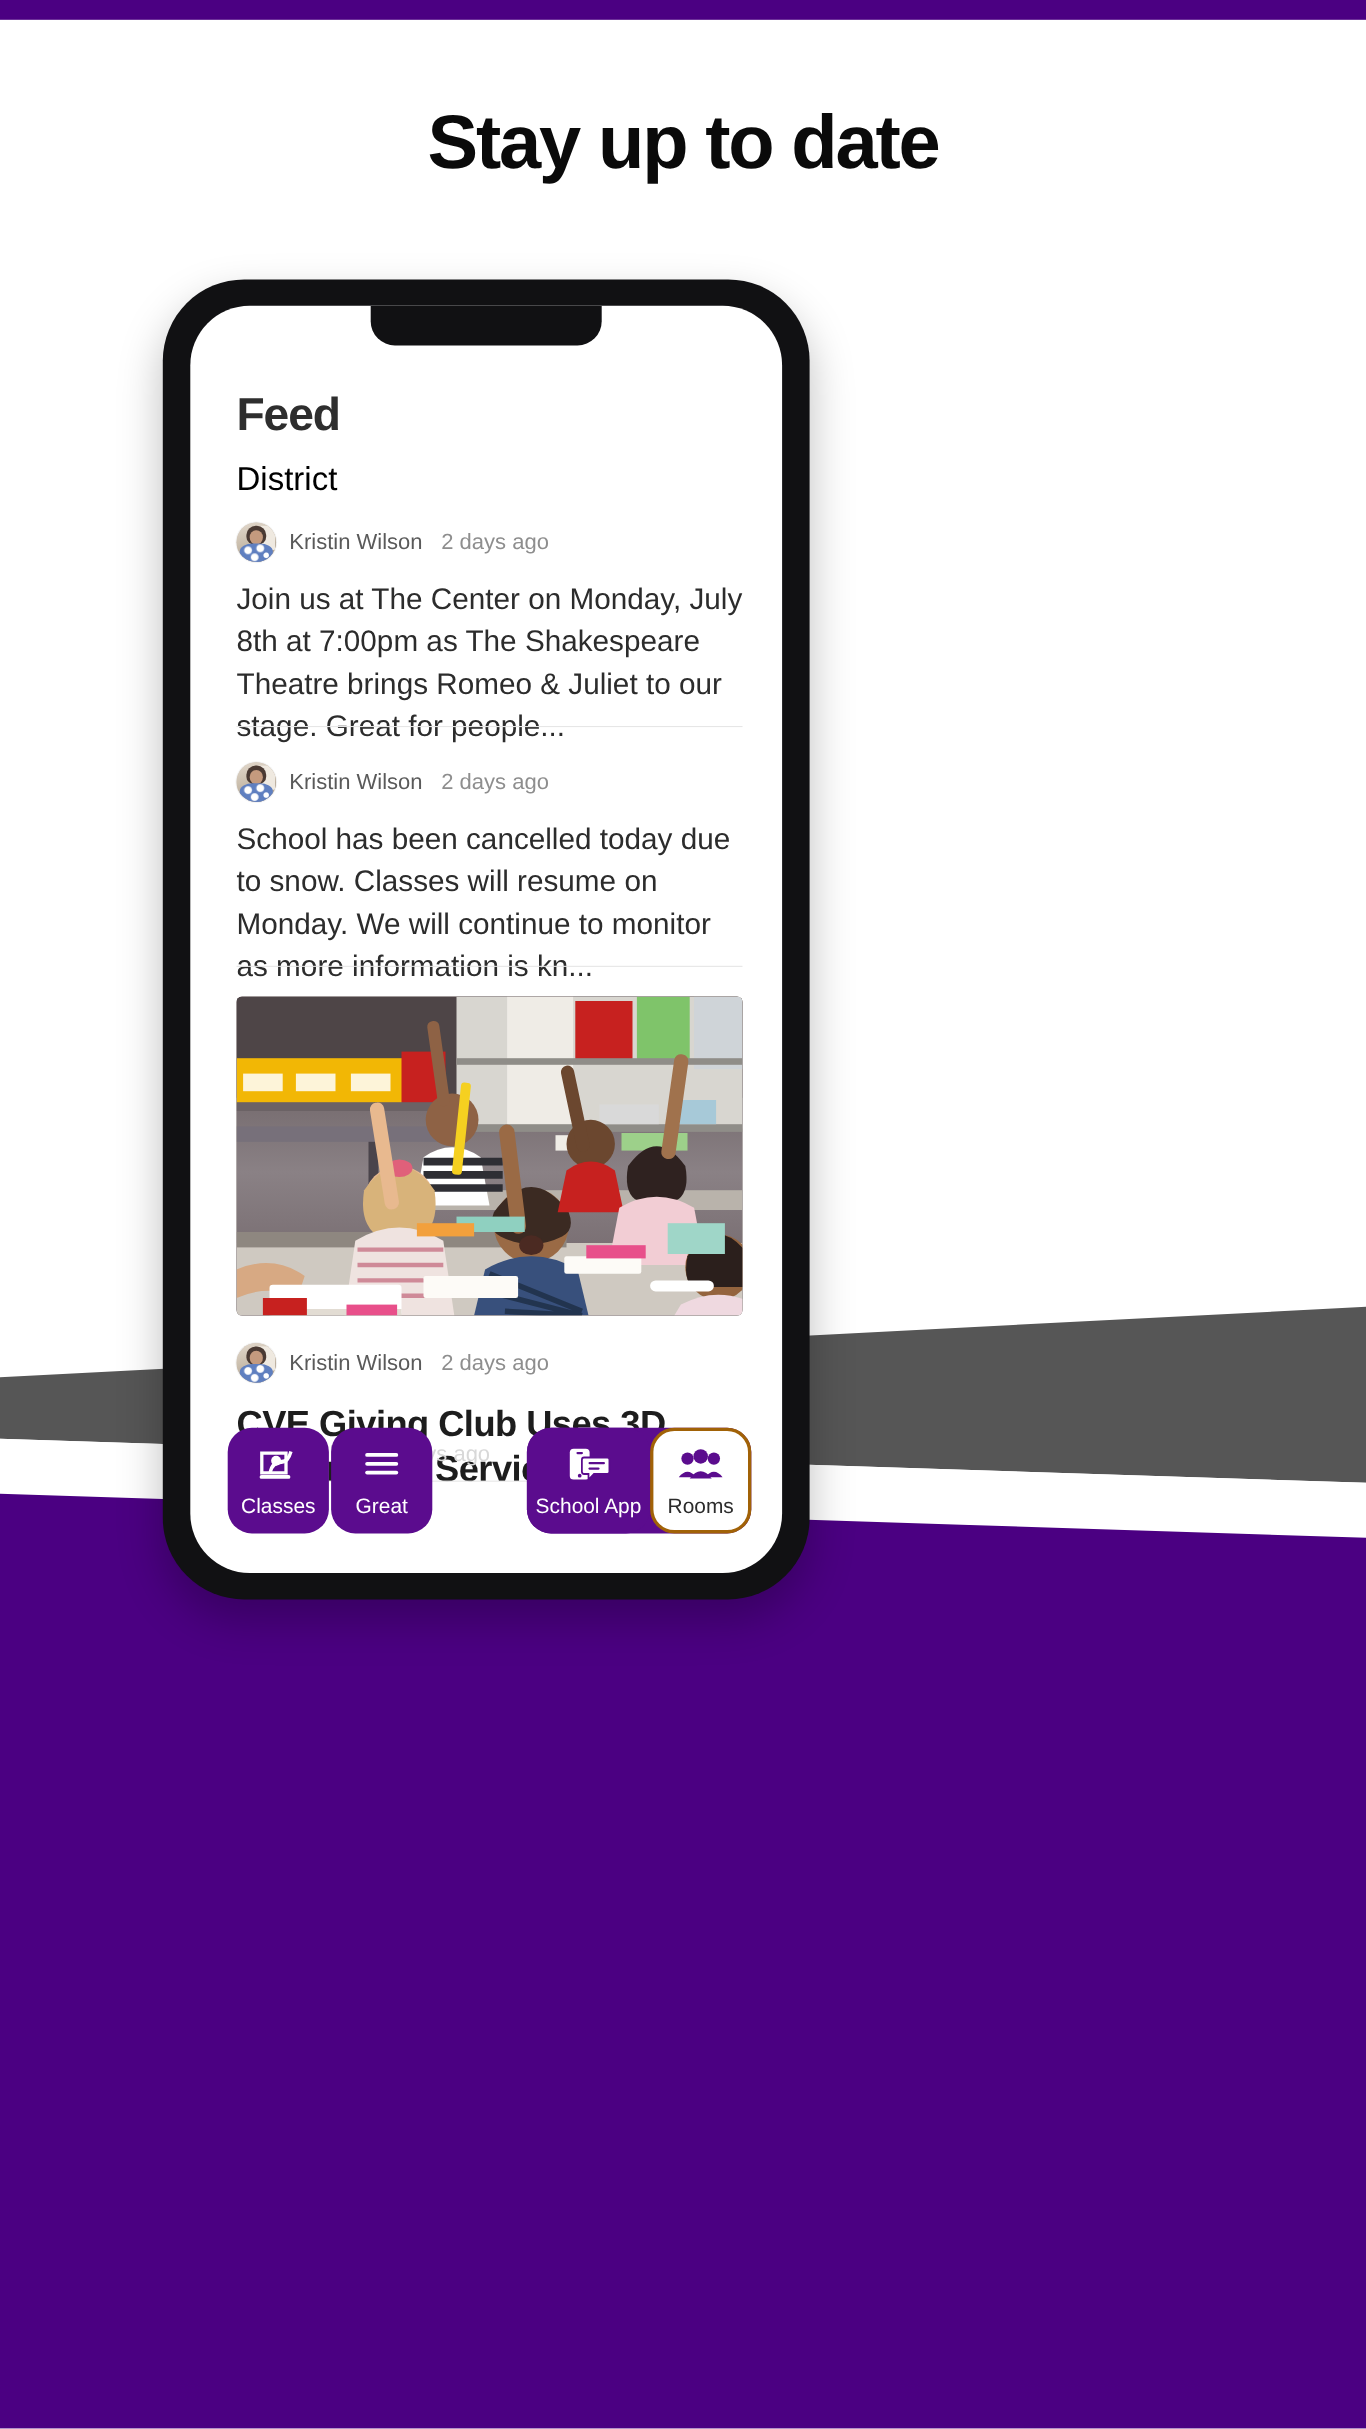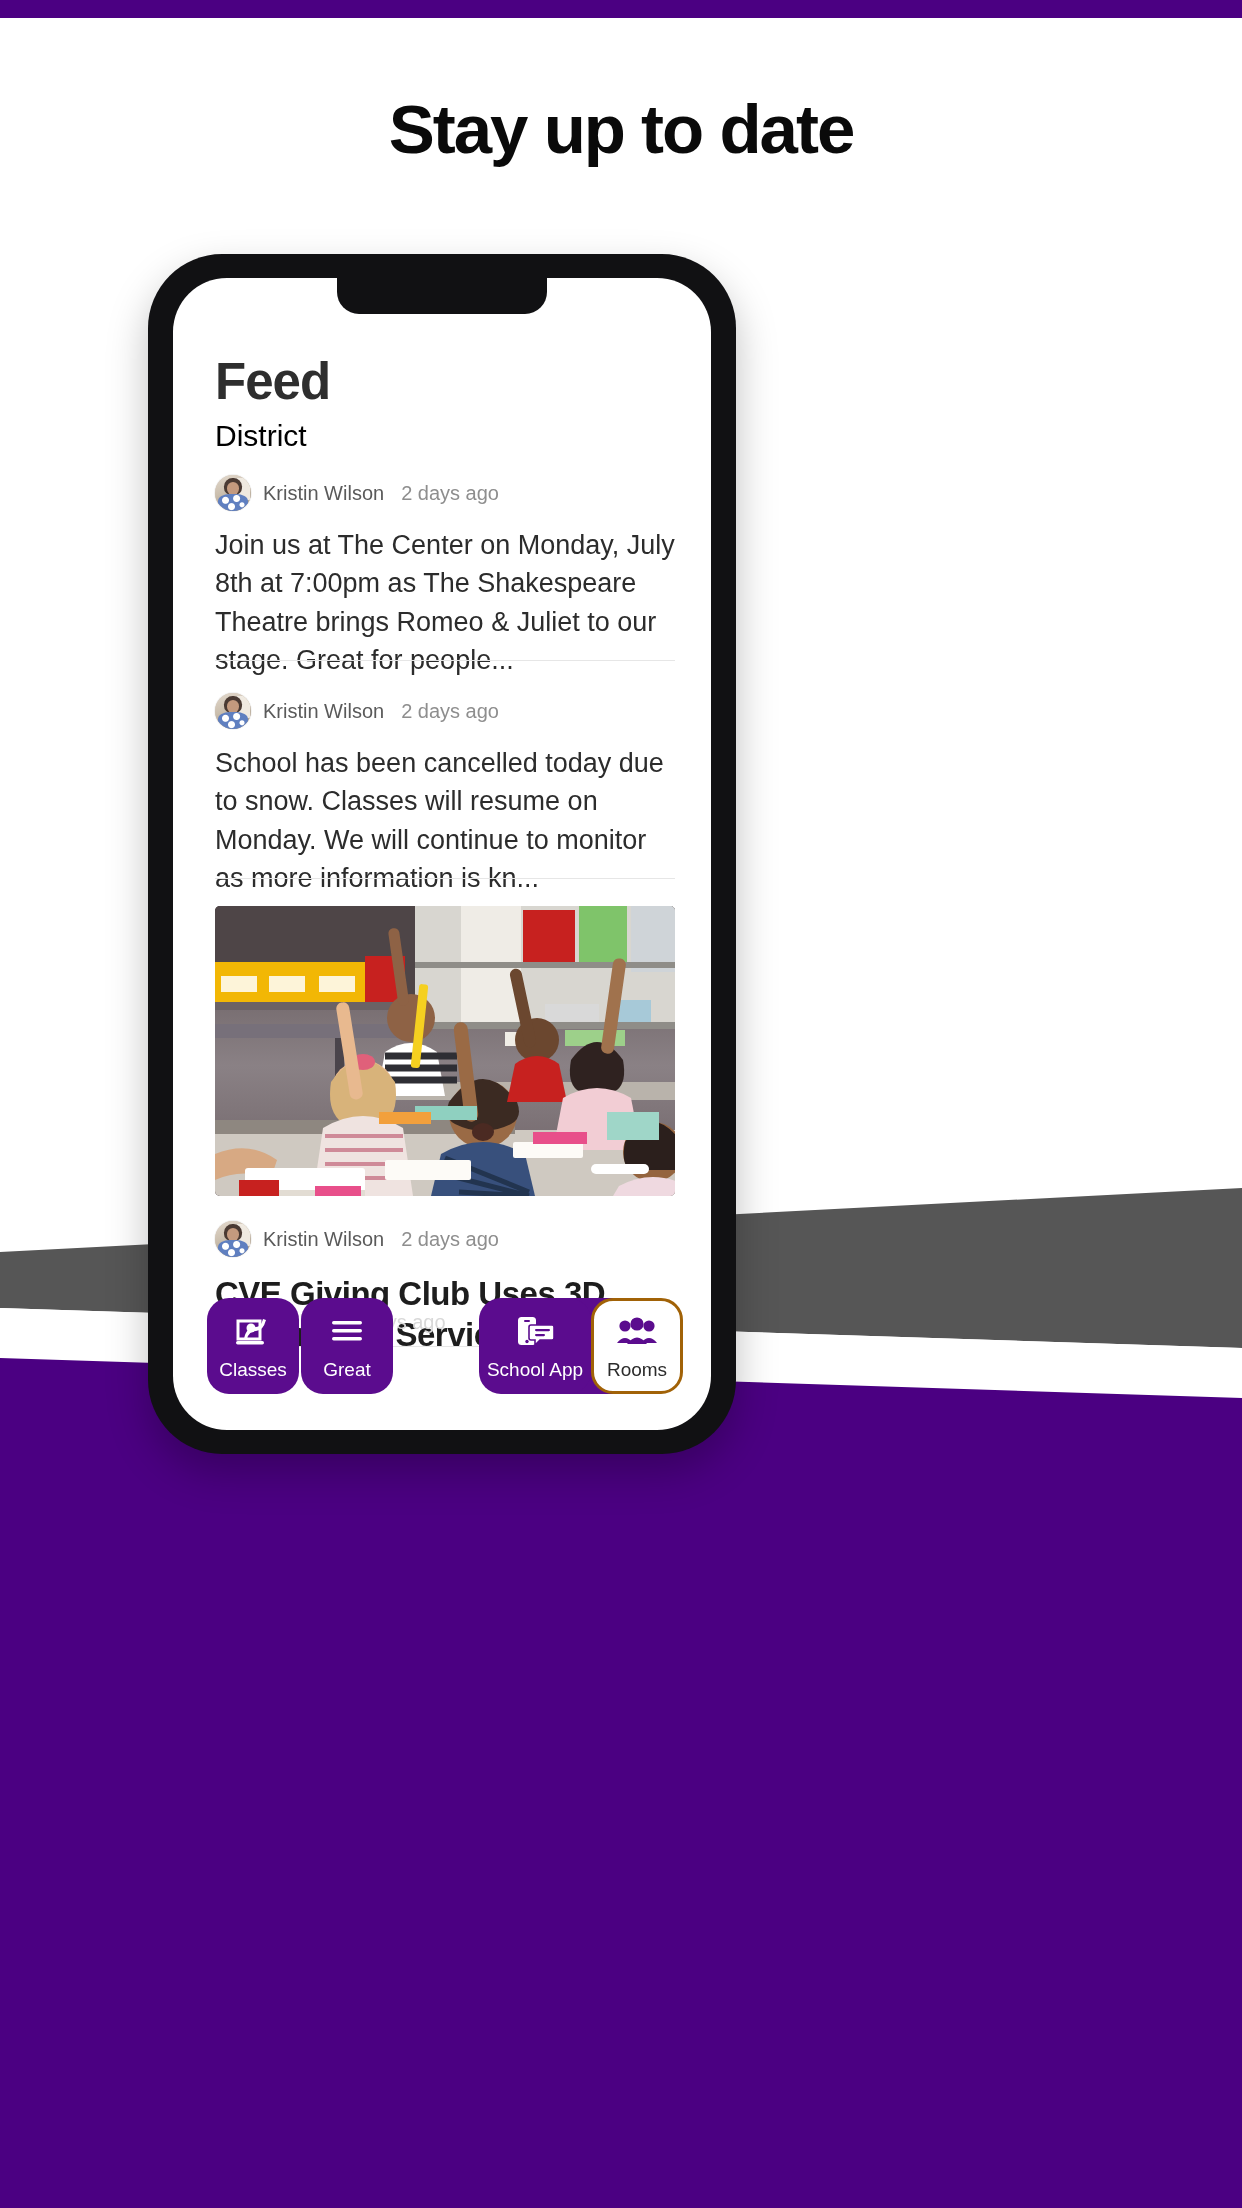--- a/index.html
+++ b/index.html
@@ -38,21 +38,21 @@
   .notch{
     position:absolute;left:50%;top:0;transform:translateX(-50%);
     width:210px;height:36px;background:#111113;
     border-bottom-left-radius:22px;border-bottom-right-radius:22px;z-index:3;
   }
 
   
   .screen-inner{position:absolute;left:0;top:0;width:538px;height:1152px;}
   .feed-title{
     position:absolute;left:42px;top:78px;
-    font-size:51px;font-weight:bold;color:#2e2e2e;letter-spacing:-1px;line-height:1;
+    font-size:42px;font-weight:bold;color:#2e2e2e;letter-spacing:-1px;line-height:1;
   }
   .feed-sub{
     position:absolute;left:42px;top:143px;
     font-size:30px;color:#000000;font-weight:400;line-height:1;
   }
 
   .post{position:absolute;left:42px;width:460px;}
   .post-head{display:flex;align-items:center;gap:12px;height:38px;}
   .avatar{
     width:36px;height:36px;border-radius:50%;flex:none;overflow:hidden;position:relative;
@@ -82,21 +82,21 @@
 
   .photo{
     position:absolute;left:42px;width:460px;height:290px;border-radius:5px;overflow:hidden;
     background:#6b5f5d;
   }
   .photo svg{display:block;width:100%;height:100%;}
 
   
   .nav{position:absolute;left:0;bottom:34px;width:538px;height:98px;}
   .nav-left{position:absolute;left:34px;top:0;display:flex;gap:2px;}
-  .nav-right{position:absolute;right:28px;top:0;display:flex;background:#5b0c8e;border-radius:32px;padding:0;}
+  .nav-right{position:absolute;right:28px;top:0;display:flex;background:#5b0c8e;border-radius:22px;padding:0;}
   .btn{
     width:92px;height:96px;border-radius:22px;background:#5b0c8e;
     display:flex;flex-direction:column;align-items:center;justify-content:center;gap:9px;
     color:#ffffff;font-size:19px;font-weight:400;
   }
   .btn.wide{width:112px;}
   .btn.active{background:#ffffff;color:#2b2b2b;border:3px solid #a16207;box-sizing:border-box;}
   .btn .glyph{display:flex;align-items:center;justify-content:center;height:38px;}
   .btn svg{display:block;}
 

